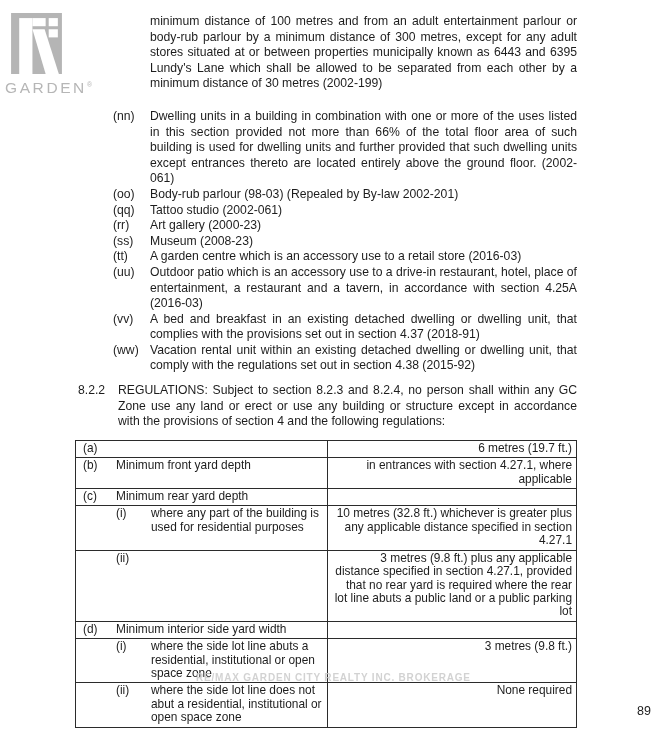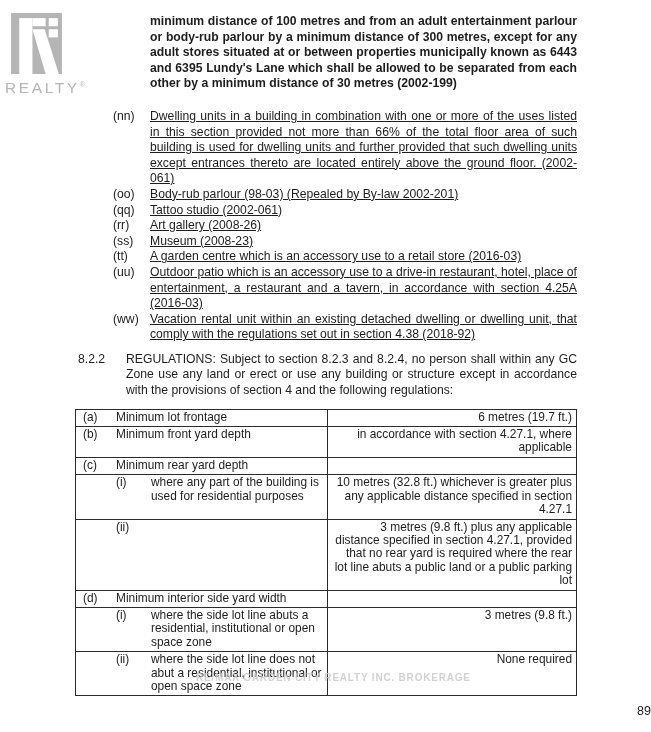--- a/index.html
+++ b/index.html
@@ -21,28 +21,28 @@
     margin-top:3px;
     margin-left:-6px;
     color:#b6b6b6;
     font-size:15.5px;
     letter-spacing:2.6px;
     white-space:nowrap;
   }
   .wordmark sup { font-size:7px; letter-spacing:0; vertical-align:6px; }
 
   
-  .para1 { margin:14px 74px 0 150px; text-align:justify;font-weight:bold; }
+  .para1 { margin:14px 74px 0 150px; text-align:justify; }
 
   .uses-list { margin:17px 74px 8px 150px; }
   .list-item { display:flex; }
   .li-label { flex:0 0 37px; margin-left:-37px; }
-  .li-text  { flex:1; text-align:justify;text-decoration:underline; }
+  .li-text  { flex:1; text-align:justify; }
 
-  .section { display:flex; margin:9px 74px 0 118px;gap:8px; }
+  .section { display:flex; margin:9px 74px 0 118px; }
   .sec-num  { flex:0 0 40px; margin-left:-40px; }
   .sec-text { flex:1; text-align:justify; }
 
   
   .reg-table {
     margin:10px 0 0 75px;
     width:502px;
     border:1.5px solid #2b2b2b;
     font-size:11.9px;
     line-height:13.4px;
@@ -79,79 +79,82 @@
 
 <div class="logo">
   <svg width="51" height="61" viewBox="0 0 50 60" aria-hidden="true">
     <rect x="0" y="0" width="50" height="60" fill="#b5b5b5"></rect>
     <polygon fill="#ffffff" points="8,5 21,5 21,60 8,60"></polygon>
     <polygon fill="#ffffff" points="21,5 34,5 34,13 21,13"></polygon>
     <polygon fill="#ffffff" points="37,5 46,5 46,13 37,13"></polygon>
     <polygon fill="#ffffff" points="37,16 46,16 46,24 37,24"></polygon>
     <polygon fill="#ffffff" points="21,16 33,16 47,60 34,60"></polygon>
   </svg>
-  <div class="wordmark"><span>REALTY</span><sup>®</sup></div>
+  <div class="wordmark"><span>GARDEN</span><sup>®</sup></div>
 </div>
 
 <div class="para1">minimum distance of 100 metres and from an adult entertainment parlour or body-rub parlour by a minimum distance of 300 metres, except for any adult stores situated at or between properties municipally known as 6443 and 6395 Lundy's Lane which shall be allowed to be separated from each other by a minimum distance of 30 metres (2002-199)</div>
 
 <div class="uses-list" id="uses-list">
     <div class="list-item">
       <span class="li-label">(nn)</span>
       <div class="li-text">Dwelling units in a building in combination with one or more of the uses listed in this section provided not more than 66% of the total floor area of such building is used for dwelling units and further provided that such dwelling units except entrances thereto are located entirely above the ground floor. (2002-061)</div>
     </div>
     <div class="list-item">
       <span class="li-label">(oo)</span>
       <div class="li-text">Body-rub parlour (98-03) (Repealed by By-law 2002-201)</div>
     </div>
     <div class="list-item">
       <span class="li-label">(qq)</span>
       <div class="li-text">Tattoo studio (2002-061)</div>
     </div>
     <div class="list-item">
       <span class="li-label">(rr)</span>
-      <div class="li-text">Art gallery (2008-26)</div>
+      <div class="li-text">Art gallery (2000-23)</div>
     </div>
     <div class="list-item">
       <span class="li-label">(ss)</span>
       <div class="li-text">Museum (2008-23)</div>
     </div>
     <div class="list-item">
       <span class="li-label">(tt)</span>
       <div class="li-text">A garden centre which is an accessory use to a retail store (2016-03)</div>
     </div>
     <div class="list-item">
       <span class="li-label">(uu)</span>
       <div class="li-text">Outdoor patio which is an accessory use to a drive-in restaurant, hotel, place of entertainment, a restaurant and a tavern, in accordance with section 4.25A (2016-03)</div>
     </div>
     <div class="list-item">
+      <span class="li-label">(vv)</span>
+      <div class="li-text">A bed and breakfast in an existing detached dwelling or dwelling unit, that complies with the provisions set out in section 4.37 (2018-91)</div>
+    </div>
+    <div class="list-item">
       <span class="li-label">(ww)</span>
-      <div class="li-text">Vacation rental unit within an existing detached dwelling or dwelling unit, that comply with the regulations set out in section 4.38 (2018-92)</div>
+      <div class="li-text">Vacation rental unit within an existing detached dwelling or dwelling unit, that comply with the regulations set out in section 4.38 (2015-92)</div>
     </div>
   </div>
 
 <div class="section">
   <span class="sec-num">8.2.2</span>
   <span class="sec-text">REGULATIONS: Subject to section 8.2.3 and 8.2.4, no person shall within any GC Zone use any land or erect or use any building or structure except in accordance with the provisions of section 4 and the following regulations:</span>
 </div>
 
 <div class="reg-table" id="regulations-table">
     <div class="trow">
       <div class="tleft">
         <span class="tlabel">(a)</span>
-        <span class="tdesc">Minimum lot frontage</span>
       </div>
       <div class="tright">6 metres (19.7 ft.)</div>
     </div>
     <div class="trow">
       <div class="tleft">
         <span class="tlabel">(b)</span>
         <span class="tdesc">Minimum front yard depth</span>
       </div>
-      <div class="tright">in accordance with section 4.27.1, where applicable</div>
+      <div class="tright">in entrances with section 4.27.1, where applicable</div>
     </div>
     <div class="trow">
       <div class="tleft">
         <span class="tlabel">(c)</span>
         <span class="tdesc">Minimum rear yard depth</span>
       </div>
       <div class="tright"></div>
     </div>
     <div class="trow">
       <div class="tleft ind">

